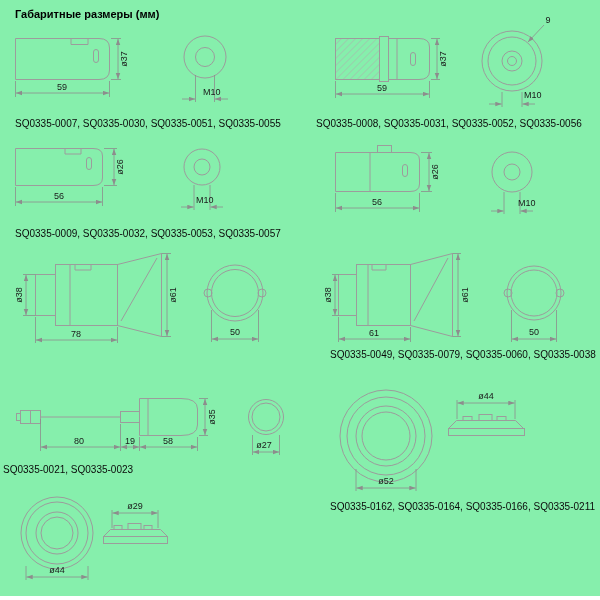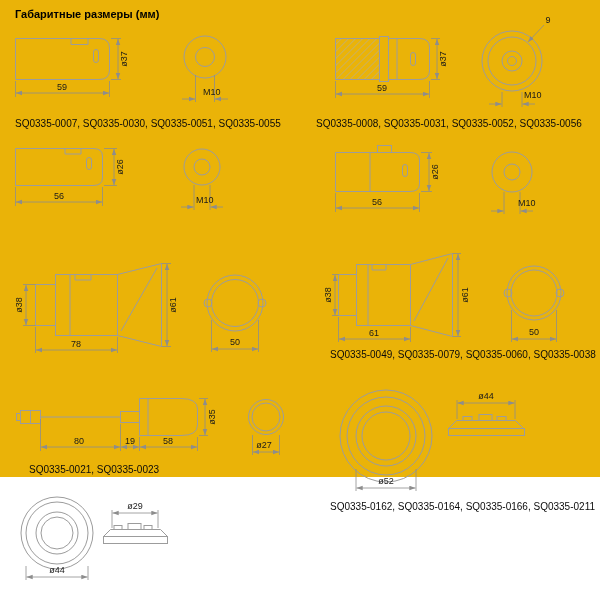--- a/index.html
+++ b/index.html
@@ -1,17 +1,17 @@
 <!DOCTYPE html>
 <html><head>
 <meta charset="utf-8">
 <style>
   html,body{margin:0;padding:0}
   body{width:600px;height:600px;background:#fff;font-family:"Liberation Sans",sans-serif;overflow:hidden}
-  .page{position:relative;width:600px;height:477px;background:#eab308}
+  .page{position:relative;width:600px;height:596px;background:#86efac}
   .title{position:absolute;left:15px;top:8px;font-size:11px;font-weight:700;color:#000}
   .grp{position:absolute}
   .grp svg{display:block;overflow:visible}
   .caption{position:absolute;font-size:10px;color:#0a0a0a;white-space:nowrap}
   .hl{background:#b6d7a8}
   .ln{stroke:#9c9c9c;fill:none;stroke-width:1}
   .lnh{stroke:#9c9c9c;fill:url(#hatch);stroke-width:1}
   .dim{stroke:#8d8d8d;fill:none;stroke-width:0.8}
   svg text{font-size:9px;fill:#1a1a1a;font-family:"Liberation Sans",sans-serif}
 </style>
@@ -114,20 +114,21 @@
         <circle class="ln" cx="187" cy="27" r="18"></circle>
         <circle class="ln" cx="187" cy="27" r="8"></circle>
         <line class="dim" x1="179" y1="45" x2="179" y2="70"></line>
         <line class="dim" x1="195" y1="45" x2="195" y2="70"></line>
         <line class="dim" x1="166" y1="67" x2="178.5" y2="67" marker-end="url(#arr)"></line>
         <line class="dim" x1="208" y1="67" x2="195.5" y2="67" marker-end="url(#arr)"></line>
         <text x="181" y="63">M10</text>
       </g>
     </svg>
   </div>
+  <div class="caption" style="left:15px;top:228px">SQ0335-0009, SQ0335-0032, SQ0335-0053, SQ0335-0057</div>
 
   <div class="grp" style="left:330px;top:140px">
     <svg width="265" height="88">
       <g>
         <path class="ln" d="M5.5,12.5 H80 Q89.5,12.5 89.5,20 V44 Q89.5,51.5 80,51.5 H5.5 Z"></path>
         <rect class="ln" x="47.5" y="5.5" width="14" height="7"></rect>
         <line class="ln" x1="40" y1="12.5" x2="40" y2="51.5"></line>
         <rect class="ln" x="72.5" y="24.5" width="5" height="12" rx="2.5"></rect>
         <line class="dim" x1="91" y1="12.5" x2="102" y2="12.5"></line>
         <line class="dim" x1="91" y1="51.5" x2="102" y2="51.5"></line>
@@ -143,21 +144,21 @@
         <circle class="ln" cx="182" cy="32" r="8"></circle>
         <line class="dim" x1="174" y1="52" x2="174" y2="74"></line>
         <line class="dim" x1="190" y1="52" x2="190" y2="74"></line>
         <line class="dim" x1="161" y1="71" x2="173.5" y2="71" marker-end="url(#arr)"></line>
         <line class="dim" x1="203" y1="71" x2="190.5" y2="71" marker-end="url(#arr)"></line>
         <text x="188" y="66">M10</text>
       </g>
     </svg>
   </div>
 
-  <div class="grp" style="left:15px;top:260px">
+  <div class="grp" style="left:15px;top:250px">
     <svg width="290" height="100">
       <g>
         <rect class="ln" x="20.5" y="24.5" width="20" height="41"></rect>
         <rect class="ln" x="40.5" y="14.5" width="62" height="61"></rect>
         <path class="ln" d="M60,14.5 V20 H76 V14.5"></path>
         <line class="ln" x1="55" y1="14.5" x2="55" y2="75.5"></line>
         <polygon class="ln" points="102.5,14.5 146.5,3.5 146.5,86.5 102.5,75.5"></polygon>
         <line class="ln" x1="106" y1="71" x2="142" y2="8"></line>
         <line class="dim" x1="20.5" y1="24.5" x2="8" y2="24.5"></line>
         <line class="dim" x1="20.5" y1="65.5" x2="8" y2="65.5"></line>
@@ -249,21 +250,21 @@
       <g>
         <circle class="ln" cx="251" cy="32" r="17.5"></circle>
         <circle class="ln" cx="251" cy="32" r="14"></circle>
         <line class="dim" x1="237.5" y1="50" x2="237.5" y2="70"></line>
         <line class="dim" x1="264.5" y1="50" x2="264.5" y2="70"></line>
         <line class="dim" x1="238" y1="67" x2="264" y2="67" marker-start="url(#arr)" marker-end="url(#arr)"></line>
         <text x="249" y="63" text-anchor="middle">ø27</text>
       </g>
     </svg>
   </div>
-  <div class="caption" style="left:29px;top:464px">SQ0335-0021, SQ0335-0023</div>
+  <div class="caption" style="left:3px;top:464px">SQ0335-0021, SQ0335-0023</div>
 
   <div class="grp" style="left:330px;top:376px">
     <svg width="265" height="122">
       <g>
         <circle class="ln" cx="56" cy="60" r="46"></circle>
         <circle class="ln" cx="56" cy="60" r="39"></circle>
         <circle class="ln" cx="56" cy="60" r="30"></circle>
         <circle class="ln" cx="56" cy="60" r="24"></circle>
         <line class="dim" x1="26" y1="93" x2="26" y2="115"></line>
         <line class="dim" x1="86" y1="93" x2="86" y2="115"></line>

